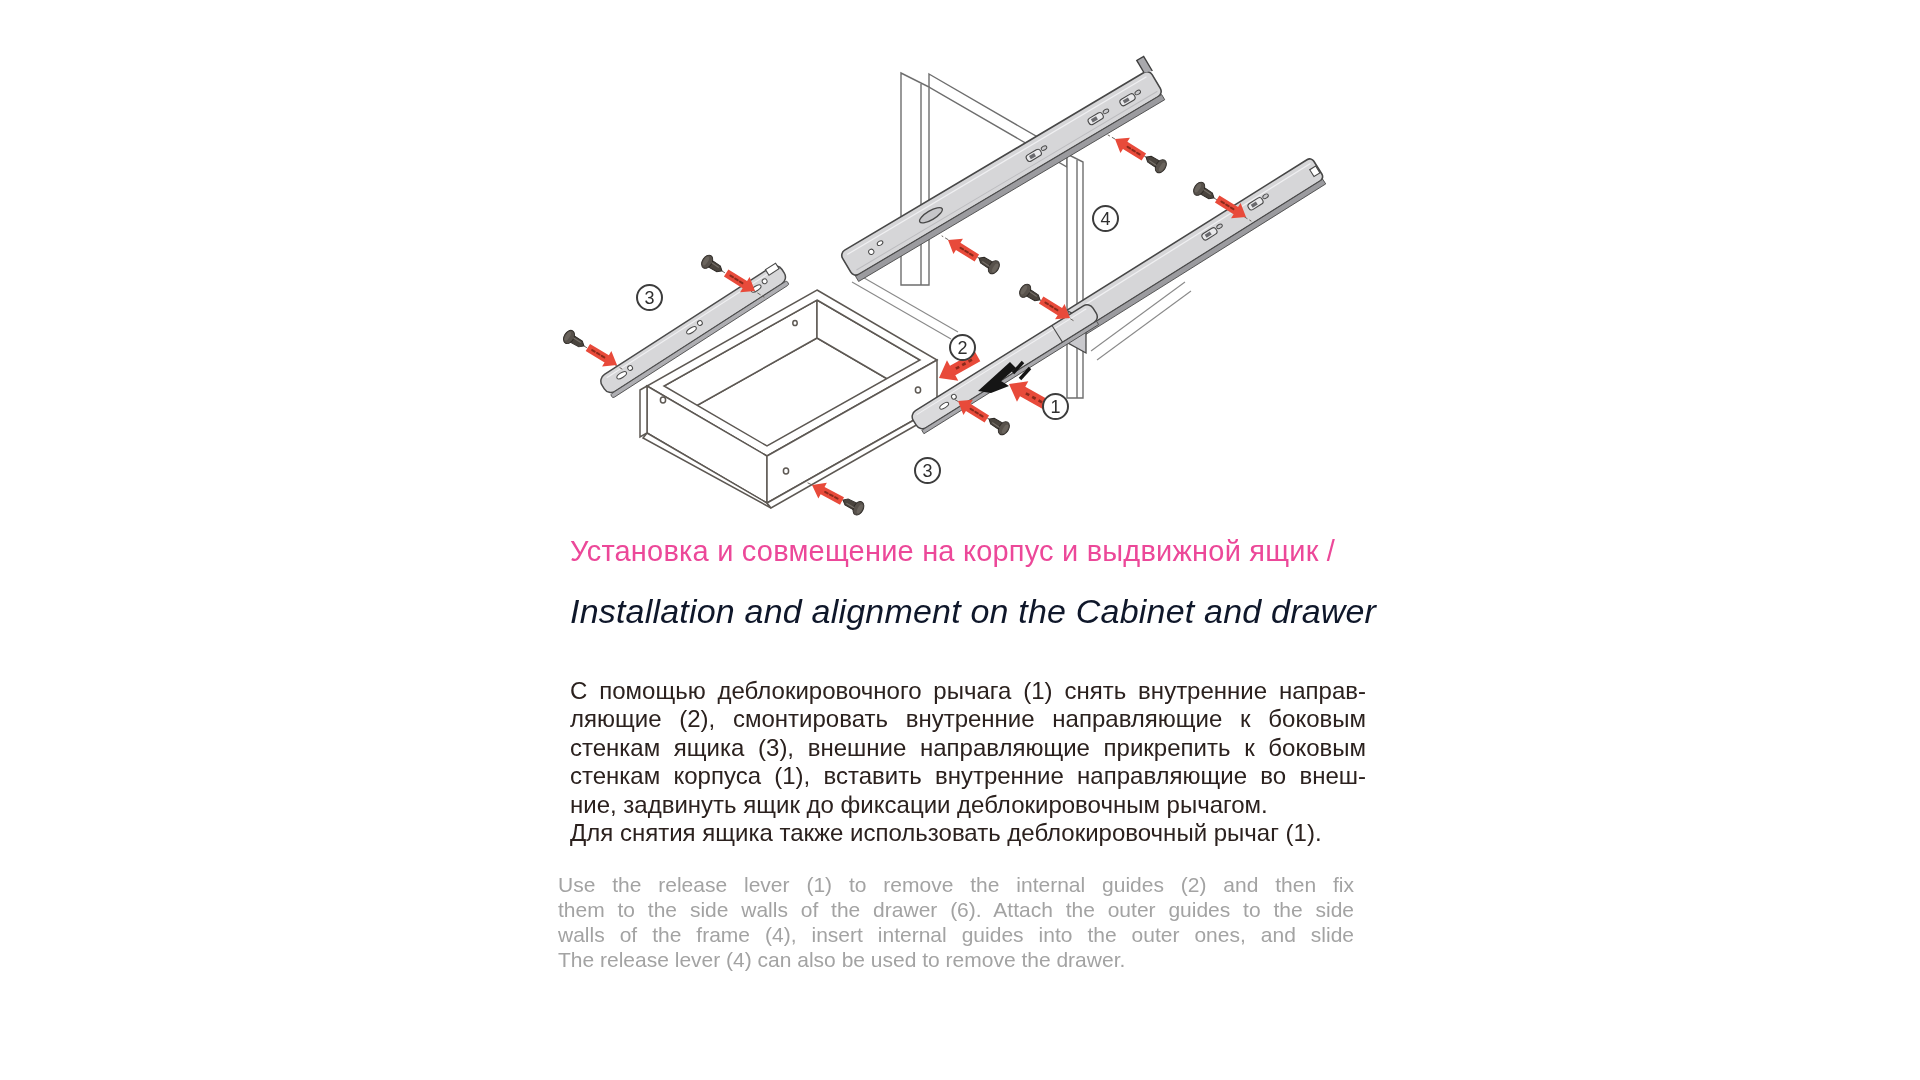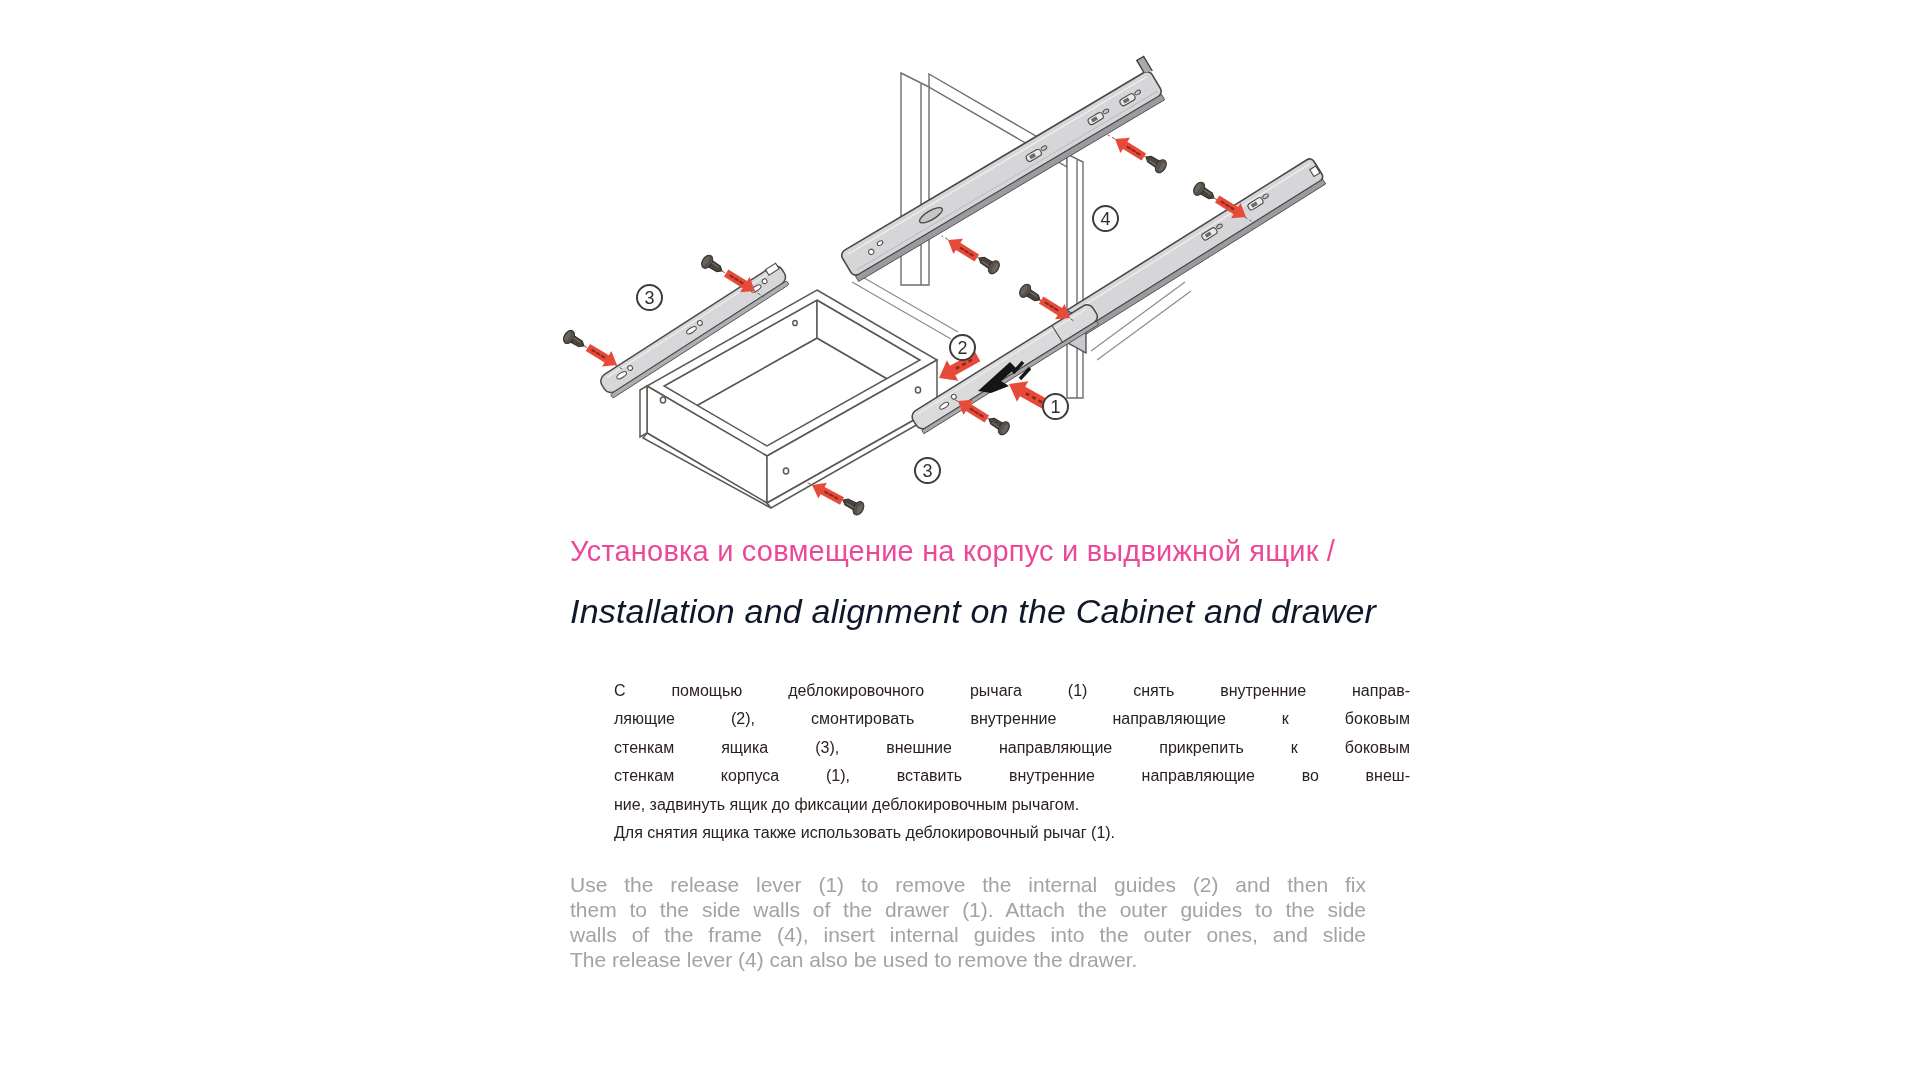--- a/index.html
+++ b/index.html
@@ -16,24 +16,24 @@
   .title-ru{
     position:absolute;left:570px;top:535px;width:830px;
     font-size:29px;color:#ec4899;letter-spacing:0.2px;white-space:nowrap;
   }
   .title-en{
     position:absolute;left:570px;top:592px;width:830px;
     font-size:34px;color:#0f172a;letter-spacing:0.2px;white-space:nowrap;font-style:italic;
   }
   .body-ru{
     position:absolute;left:570px;top:677px;width:796px;
-    font-size:16px;line-height:28.4px;color:#2b211e;margin-left:44px;
+    font-size:24px;line-height:28.4px;color:#2b211e;
   }
   .body-en{
-    position:absolute;left:570px;top:872px;width:796px;
+    position:absolute;left:558px;top:872px;width:796px;
     font-size:21px;line-height:25px;color:#a3a3a3;
   }
   .tline{width:100%;}
   .jl{text-align:justify;text-align-last:justify;}
 </style>
 </head>
 <body>
 
 <div class="page">
 
@@ -207,18 +207,18 @@
     <div class="tline jl">С помощью деблокировочного рычага (1) снять внутренние направ-</div>
     <div class="tline jl">ляющие (2), смонтировать внутренние направляющие к боковым</div>
     <div class="tline jl">стенкам ящика (3), внешние направляющие прикрепить к боковым</div>
     <div class="tline jl">стенкам корпуса (1), вставить внутренние направляющие во внеш-</div>
     <div class="tline">ние, задвинуть ящик до фиксации деблокировочным рычагом.</div>
     <div class="tline">Для снятия ящика также использовать деблокировочный рычаг (1).</div>
   </div>
 
   <div class="body-en">
     <div class="tline jl">Use the release lever (1) to remove the internal guides (2) and then fix</div>
-    <div class="tline jl">them to the side walls of the drawer (1). Attach the outer guides to the side</div>
+    <div class="tline jl">them to the side walls of the drawer (6). Attach the outer guides to the side</div>
     <div class="tline jl">walls of the frame (4), insert internal guides into the outer ones, and slide</div>
     <div class="tline">The release lever (4) can also be used to remove the drawer.</div>
   </div>
 
 </div>
 
 </body></html>

